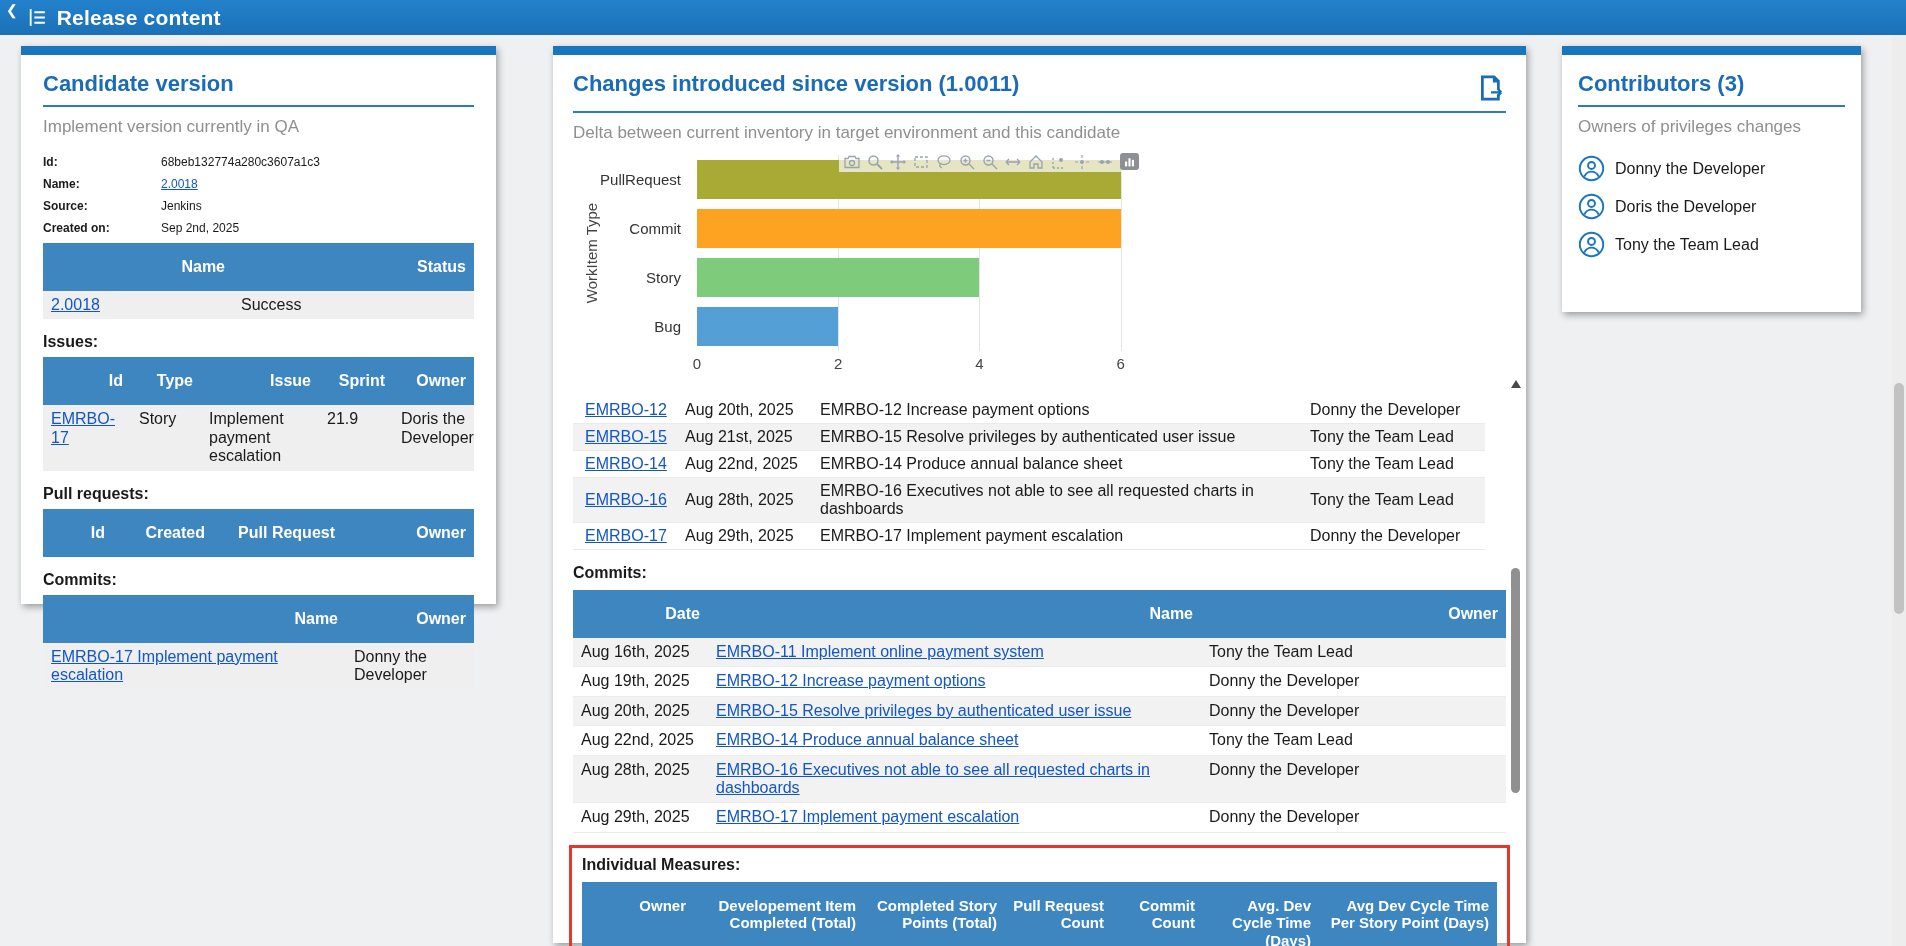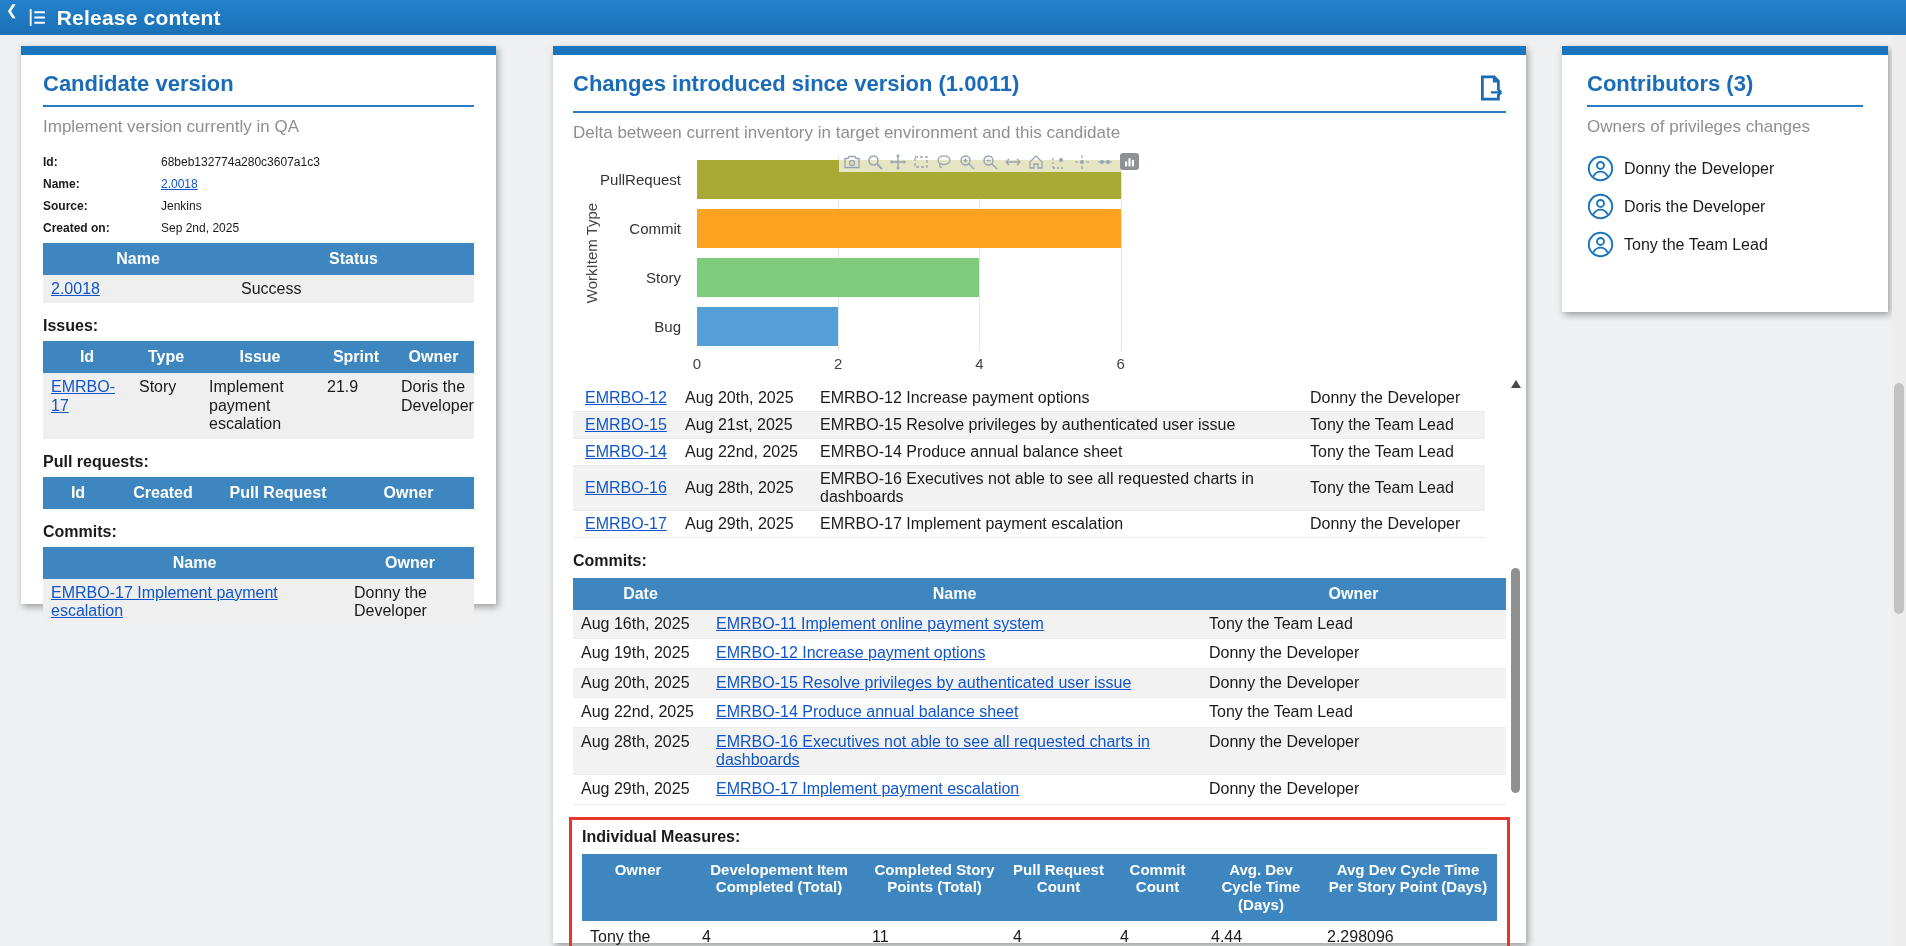--- a/index.html
+++ b/index.html
@@ -10,36 +10,36 @@
   .app-header { position:absolute; top:0; left:0; width:1906px; height:35px;
     background:linear-gradient(180deg,#2381cb,#1b71b6); display:flex; align-items:center; padding-left:6px; gap:9px; z-index:5; }
   .edge-chevron { color:#fff; font-size:14px; transform:translateY(-8px); }
   .app-title { color:#fff; font-size:21px; font-weight:bold; letter-spacing:.2px; }
   .hdr-icon svg { width:21px; height:21px; display:block; }
 
   
   .card { position:absolute; background:#fff; border-top:9px solid #1b75bc; box-shadow:2px 3px 7px rgba(0,0,0,.35); }
   .card-left   { left:21px;   top:46px; width:475px; height:558px; padding:0 22px; }
   .card-center { left:553px;  top:46px; width:973px; height:897px; padding:0 20px; }
-  .card-right  { left:1562px; top:46px; width:326px; height:266px; padding:0 25px; }
+  .card-right  { left:1562px; top:46px; width:299px; height:266px; padding:0 16px; }
 
   .title-row { display:flex; justify-content:space-between; align-items:flex-start; margin-top:16px; padding-bottom:8px; border-bottom:2px solid #2a7cc0; }
   .card-title { font-size:22px; font-weight:bold; color:#1a6bb8; }
   .card-subtitle { color:#8f8f8f; font-size:17px; margin-top:10px; }
   .section-label { font-weight:bold; font-size:16px; margin-top:14px; }
   .link { color:#1155cc; text-decoration:underline; cursor:pointer; }
 
   
   .fields { margin-top:18px; }
   .field-row { display:flex; margin-bottom:8px; font-size:12px; }
   .field-label { font-weight:bold; width:118px; flex:none; }
 
   
   table.tbl { border-collapse:collapse; width:100%; font-size:16px; table-layout:fixed; }
-  .tbl th { background:#3e86c0; color:#fff; text-align:center; font-weight:bold; padding:7px 8px; vertical-align:top; }
+  .tbl th { background:#3e86c0; color:#fff; text-align:right; font-weight:bold; padding:15px 8px; vertical-align:top; }
   .tbl td { padding:5px 8px; vertical-align:top; line-height:1.15; }
   .tbl-plain tbody tr { background:#efefef; }
   .mt6 { margin-top:6px; } .mt8 { margin-top:8px; }
 
   
   .chart-area { position:relative; margin-top:12px; height:230px; }
   .y-title { position:absolute; left:18px; top:98px; transform:translate(-50%,-50%) rotate(-90deg); white-space:nowrap; font-size:15px; color:#444; }
   .plot-row-labels { position:absolute; left:28px; top:0; width:88px; height:196px; }
   .cat-label { position:absolute; right:8px; width:100%; height:49px; line-height:49px; font-size:15px; color:#333; text-align:right; }
   .plot { position:absolute; left:124px; top:0; width:447px; height:196px; background:#fff; }
@@ -47,21 +47,21 @@
   .bar { position:absolute; left:0; height:39px; }
   .x-axis { position:absolute; left:124px; top:200px; width:447px; height:22px; }
   .xtick { position:absolute; transform:translateX(-50%); font-size:15px; color:#444; }
   .modebar { position:absolute; right:362px; top:-4px; display:flex; gap:7px; align-items:center; background:rgba(255,255,255,.7); padding:2px 5px; }
   .mb-icon { color:#98a3b2; cursor:pointer; }
   .mb-icon svg { width:16px; height:16px; display:block; }
   .plotly-logo { width:19px; height:17px; background:#8d9095; border-radius:3px; display:flex; align-items:center; justify-content:center; cursor:pointer; }
   .plotly-logo svg { width:13px; height:13px; display:block; }
 
   
-  .issues-list { margin-top:0; width:912px; }
+  .issues-list { margin-top:12px; width:912px; }
   .issue-row { display:grid; grid-template-columns:100px 135px 490px 1fr; padding:4px 0 4px 12px;
     font-size:16px; border-bottom:1px solid #eaeaea; min-height:27px; align-items:center; }
   .issue-row:nth-child(even) { background:#f2f2f2; }
 
   
   .tbl-commits { width:912px; }
   .tbl-commits td { border-bottom:1px solid #ececec; }
   .tbl-commits tbody tr:nth-child(odd) { background:#f2f2f2; }
 
   

